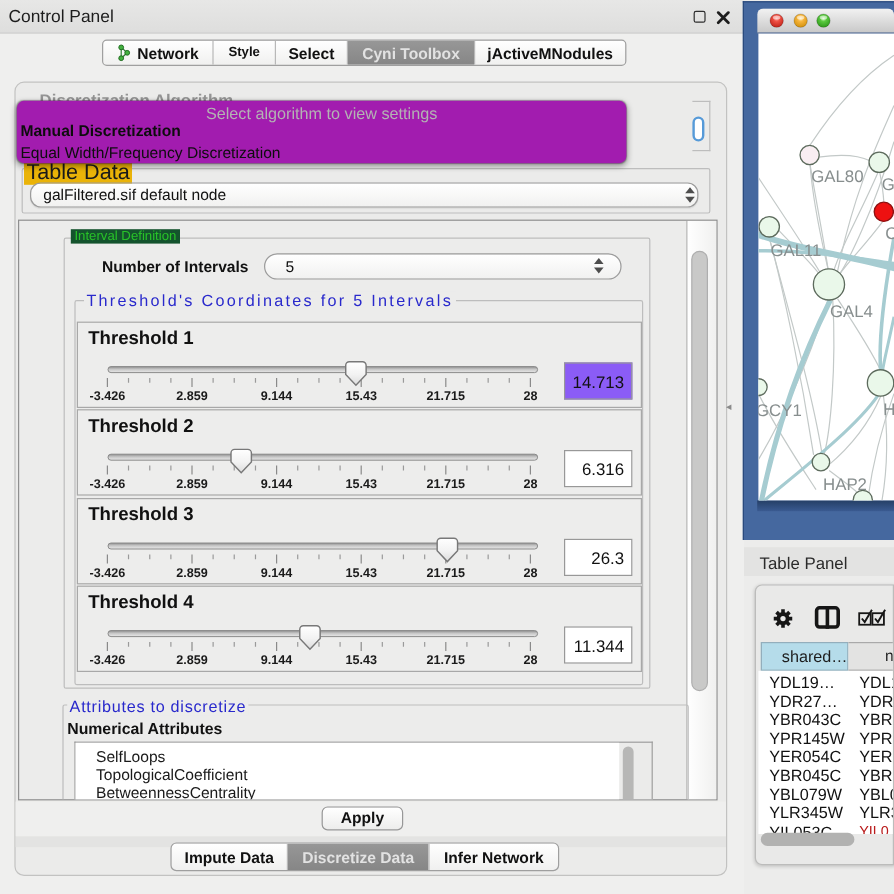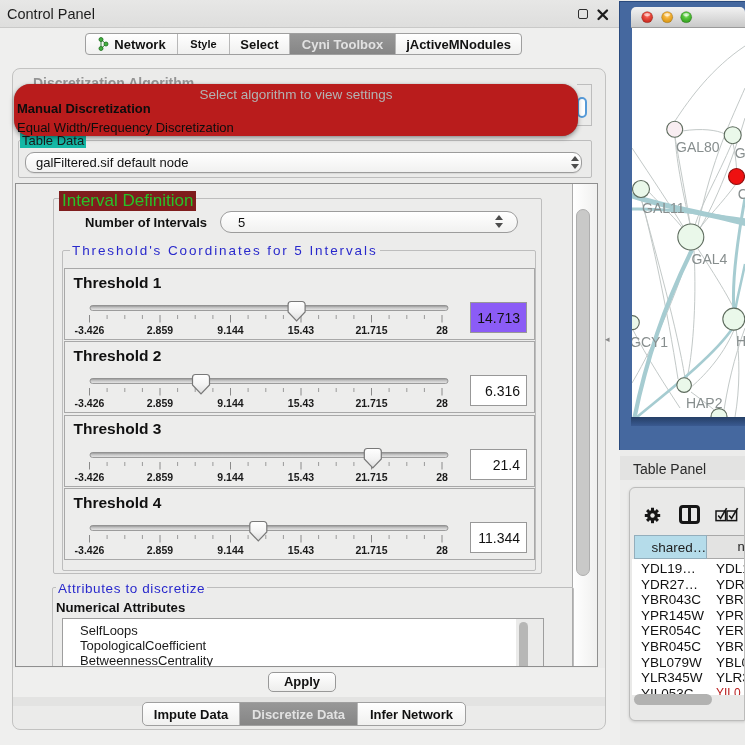--- a/index.html
+++ b/index.html
@@ -58,33 +58,33 @@
 <div style="width:52px;height:100%;border-right:1px solid #b8b8b8;color:#111;display:flex;align-items:center;justify-content:center;font-size:11px;font-weight:bold">Style</div>
 <div style="width:60px;height:100%;border-right:1px solid #b8b8b8;color:#111;display:flex;align-items:center;justify-content:center;font-size:13px;font-weight:bold">Select</div>
 <div style="width:106px;height:100%;border-right:1px solid #b8b8b8;background:linear-gradient(#979797,#868686);color:#e2e2e2;display:flex;align-items:center;justify-content:center;font-size:13px;font-weight:bold">Cyni Toolbox</div>
 <div style="width:125px;height:100%;color:#111;display:flex;align-items:center;justify-content:center;font-size:13px;font-weight:bold">jActiveMNodules</div>
 </div>
 <div class="abs" style="left:12px;top:68px;width:594px;height:662px;background:#ebebea;border:1px solid #c2c2c1;border-radius:8px"></div>
 <div class="abs bold" style="left:33px;top:75px;font-size:14px;color:#949494">Discretization Algorithm</div>
 <div class="abs" style="left:577px;top:84px;width:15px;height:42px;border-top:1px solid #bdbdbd;border-right:1px solid #bdbdbd;border-bottom:1px solid #bdbdbd"></div>
 <div class="abs" style="left:577px;top:97px;width:10px;height:21px;border:2.6px solid #569ad8;border-radius:5.5px;background:#fff"></div>
 <div class="abs" style="left:18px;top:140px;width:574px;height:38px;border:1px solid #bdbdbd;border-radius:2px"></div>
-<div class="abs" style="left:20px;top:132.5px;font-size:13px;color:#1a1a1a;background:#14b8a6;padding:0 2px">Table Data</div>
+<div class="abs" style="left:20px;top:132.5px;font-size:18px;color:#1a1a1a;background:#eab308;padding:0 2px">Table Data</div>
 <div class="abs" style="left:25px;top:152px;width:557px;height:21px;border:1px solid #9c9c9c;border-radius:9px;background:linear-gradient(#ffffff,#f1f1f0);box-shadow:0 1px 1px rgba(0,0,0,0.08)"></div>
 <div class="abs" style="left:36px;top:154.5px;font-size:13px;color:#111">galFiltered.sif default node</div>
 <svg class="abs" style="left:569px;top:155px" width="12" height="15">
     <path d="M6 1 L10 6 L2 6 Z" fill="#4d4d4d"></path>
     <path d="M6 14 L10 9 L2 9 Z" fill="#4d4d4d"></path>
   </svg>
 <div class="abs" style="left:15px;top:183px;width:583px;height:484px;border:1px solid #8f8f8f;background:#ececeb;overflow:hidden">
 <div class="abs" style="left:556px;top:0;width:1px;height:484px;background:#ababab"></div>
 <div class="abs" style="left:557px;top:0;width:24px;height:484px;background:linear-gradient(to right,#ffffff,#f0f0ef)"></div>
 <div class="abs" style="left:559.5px;top:25px;width:14px;height:367px;background:#c9c9c8;border:1px solid #aeaeae;border-radius:7px"></div>
 <div class="abs" style="left:37px;top:14px;width:489px;height:376px;border:1px solid #bdbdbd;border-radius:2px"></div>
-<div class="abs" style="left:43px;top:7px;font-size:17px;color:#28c228;background:#7f1d1d;padding:0 3px">Interval Definition</div>
+<div class="abs" style="left:43px;top:7px;font-size:11px;color:#28c228;background:#14532d;padding:0 3px">Interval Definition</div>
 <div class="abs bold" style="left:69px;top:31px;font-size:13px;color:#111">Number of Intervals</div>
 <div class="abs" style="left:204px;top:27px;width:298px;height:22px;border:1px solid #9c9c9c;border-radius:11px;background:linear-gradient(#ffffff,#f1f1f0)"></div>
 <div class="abs" style="left:222px;top:31px;font-size:13px;color:#111">5</div>
 <svg class="abs" style="left:477px;top:30px" width="12" height="15">
       <path d="M6 1 L10 6 L2 6 Z" fill="#4d4d4d"></path>
       <path d="M6 14 L10 9 L2 9 Z" fill="#4d4d4d"></path>
     </svg>
 <div class="abs" style="left:46px;top:66px;width:474px;height:321px;border:1px solid #bdbdbd;border-radius:2px"></div>
 <div class="abs" style="left:54px;top:59px;font-size:13.5px;letter-spacing:1.9px;color:#2929cc;background:#ececeb;padding:0 2px">Threshold's Coordinates for 5 Intervals</div>
 <div class="abs" style="left:48px;top:84px;width:471px;height:72px;background:#ededec;border:1px solid #a8a8a8">
@@ -183,21 +183,21 @@
         <line x1="359.4" y1="46" x2="359.4" y2="50" stroke="#9a9a9a" stroke-width="1"></line>
         <line x1="377.0" y1="46" x2="377.0" y2="53.5" stroke="#8a8a8a" stroke-width="1"></line>
         <text x="24.5" y="64.5" text-anchor="middle" font-size="10.5" font-weight="bold" fill="#1a1a1a" font-family="Liberation Sans,sans-serif">-3.426</text>
         <text x="95.0" y="64.5" text-anchor="middle" font-size="10.5" font-weight="bold" fill="#1a1a1a" font-family="Liberation Sans,sans-serif">2.859</text>
         <text x="165.5" y="64.5" text-anchor="middle" font-size="10.5" font-weight="bold" fill="#1a1a1a" font-family="Liberation Sans,sans-serif">9.144</text>
         <text x="236.0" y="64.5" text-anchor="middle" font-size="10.5" font-weight="bold" fill="#1a1a1a" font-family="Liberation Sans,sans-serif">15.43</text>
         <text x="306.5" y="64.5" text-anchor="middle" font-size="10.5" font-weight="bold" fill="#1a1a1a" font-family="Liberation Sans,sans-serif">21.715</text>
         <text x="377.0" y="64.5" text-anchor="middle" font-size="10.5" font-weight="bold" fill="#1a1a1a" font-family="Liberation Sans,sans-serif">28</text>
         <path d="M302.3 32.5 h11 a3 3 0 0 1 3 3 v7.5 l-8.5 9 l-8.5 -9 v-7.5 a3 3 0 0 1 3 -3 z" fill="url(#thm)" stroke="#787878" stroke-width="1.2"></path>
       </svg>
-<div class="abs" style="left:405px;top:33px;width:57px;height:31px;background:#fff;border:1px solid #989898;font-size:14px;color:#111;text-align:right;line-height:30px;padding-right:6px">21.4</div>
+<div class="abs" style="left:405px;top:33px;width:57px;height:31px;background:#fff;border:1px solid #989898;font-size:14px;color:#111;text-align:right;line-height:30px;padding-right:6px">26.3</div>
 </div>
 <div class="abs" style="left:48px;top:304px;width:471px;height:72px;background:#ededec;border:1px solid #a8a8a8">
 <div class="abs bold" style="left:8.5px;top:4.5px;font-size:15.5px;color:#111">Threshold 4</div>
 <svg class="abs" style="left:0;top:0" width="471" height="72">
         <rect x="25" y="36.5" width="358" height="5" rx="2.5" fill="url(#trk)" stroke="#888888" stroke-width="0.8"></rect>
         <line x1="24.5" y1="46" x2="24.5" y2="53.5" stroke="#8a8a8a" stroke-width="1"></line>
         <line x1="42.1" y1="46" x2="42.1" y2="50" stroke="#9a9a9a" stroke-width="1"></line>
         <line x1="59.8" y1="46" x2="59.8" y2="50" stroke="#9a9a9a" stroke-width="1"></line>
         <line x1="77.4" y1="46" x2="77.4" y2="50" stroke="#9a9a9a" stroke-width="1"></line>
         <line x1="95.0" y1="46" x2="95.0" y2="53.5" stroke="#8a8a8a" stroke-width="1"></line>
@@ -237,21 +237,21 @@
 </div>
 </div>
 <div class="abs" style="left:13px;top:668px;width:592px;height:29px;background:#efefee"></div>
 <div class="abs" style="left:13px;top:697px;width:592px;height:9px;background:#e3e3e2"></div>
 <div class="abs" style="left:268px;top:672px;width:68px;height:20px;background:linear-gradient(#ffffff,#ededec);border:1px solid #989898;border-radius:5px;text-align:center;font-size:13px;font-weight:bold;color:#111;line-height:18px">Apply</div>
 <div class="abs" style="left:142px;top:702px;height:24px;display:flex;border:1px solid #9f9f9f;border-radius:5px;overflow:hidden;background:linear-gradient(#ffffff,#f0f0ef)">
 <div style="width:97px;height:100%;border-right:1px solid #b8b8b8;color:#111;display:flex;align-items:center;justify-content:center;font-size:13px;font-weight:bold">Impute Data</div>
 <div style="width:118px;height:100%;border-right:1px solid #b8b8b8;background:linear-gradient(#979797,#868686);color:#e2e2e2;display:flex;align-items:center;justify-content:center;font-size:13px;font-weight:bold">Discretize Data</div>
 <div style="width:107px;height:100%;color:#111;display:flex;align-items:center;justify-content:center;font-size:13px;font-weight:bold">Infer Network</div>
 </div>
-<div class="abs" style="left:14px;top:84px;width:564px;height:52px;background:#b91c1c;border-radius:16px;box-shadow:0 2px 5px rgba(0,0,0,0.4),0 0 1px rgba(0,0,0,0.3)">
+<div class="abs" style="left:14px;top:84px;width:508px;height:52px;background:#a21caf;border-radius:6px;box-shadow:0 2px 5px rgba(0,0,0,0.4),0 0 1px rgba(0,0,0,0.3)">
 <div class="abs" style="left:0;top:3px;width:100%;text-align:center;font-size:13.5px;color:#b3b3b3">Select algorithm to view settings</div>
 <div class="abs bold" style="left:3px;top:17px;font-size:13px;color:#0d0d0d">Manual Discretization</div>
 <div class="abs" style="left:3px;top:36px;font-size:13px;color:#0d0d0d">Equal Width/Frequency Discretization</div>
 </div>
 <div class="abs" style="left:605px;top:334px;font-size:9px;color:#8a8a8a">◂</div>
 <div class="abs" style="left:619px;top:1px;width:126px;height:449px;background:#45689f;border-left:1.5px solid #2a4a7d;border-top:1.5px solid #2a4a7d"></div>
 <div class="abs" style="left:631px;top:7px;width:114px;height:21px;background:linear-gradient(#f2f2f2,#c9c9c9);border-radius:5px 5px 0 0;border-bottom:1px solid #9b9b9b"></div>
 <svg class="abs" style="left:641px;top:11px" width="13" height="13">
     <circle cx="6.2" cy="6.2" r="5.6" fill="url(#red)" stroke="rgba(0,0,0,0.25)" stroke-width="0.6"></circle>
     <ellipse cx="6.2" cy="3.6" rx="3.1" ry="1.7" fill="rgba(255,255,255,0.55)"></ellipse>

